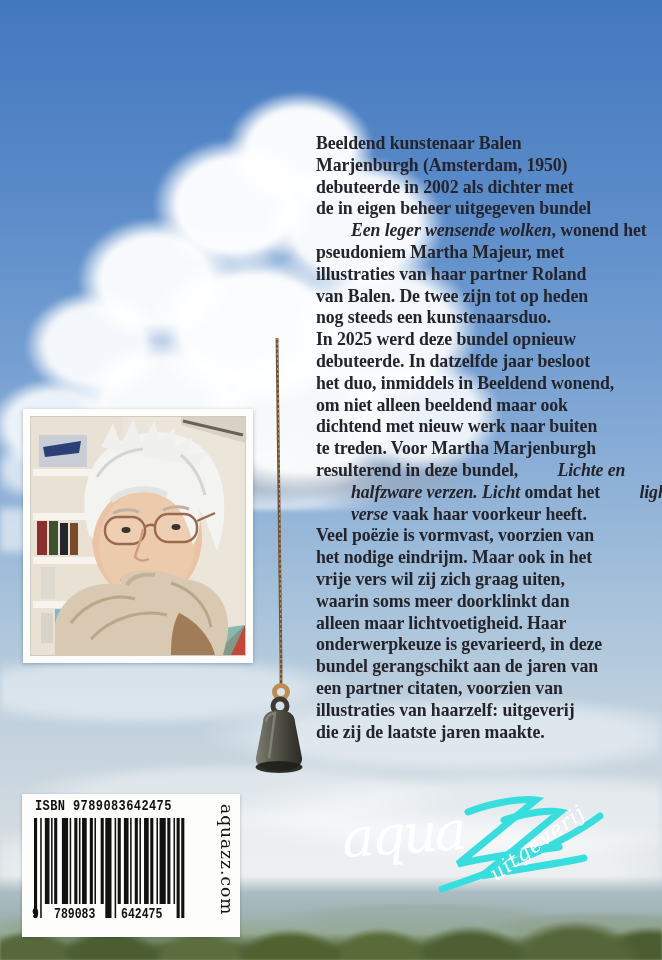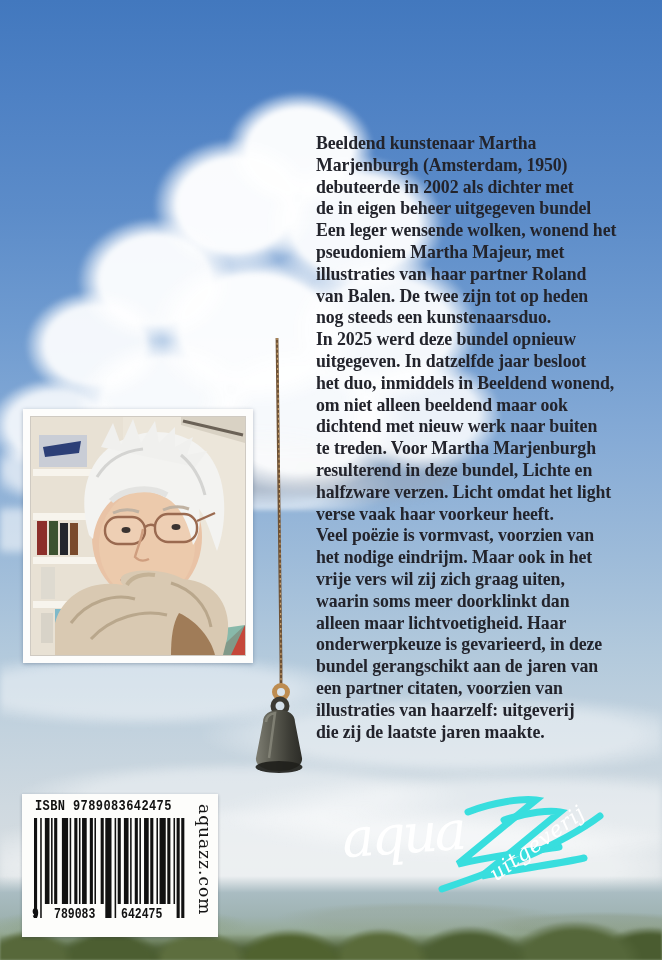--- a/index.html
+++ b/index.html
@@ -61,32 +61,32 @@
       radial-gradient(75px 48px at 470px 62px, #4d5f33 0 60%, transparent 80%),
       radial-gradient(85px 52px at 575px 60px, #55673a 0 60%, transparent 80%),
       radial-gradient(70px 42px at 650px 58px, #4a5c30 0 60%, transparent 80%),
       linear-gradient(180deg, transparent 0 55%, rgba(70,88,46,.85) 80%, #44562c 100%);
   }
   
   .bio{position:absolute;left:316px;top:133px;width:350px;
     color:#23242c;font-weight:bold;font-size:17.8px;line-height:21.8px;
     letter-spacing:-0.1px;}
   .bio .bio-line{white-space:nowrap;}
-  .bio .it{}
+  .bio .it{font-style:italic;margin-left:35px;}
   
   .photo{position:absolute;left:23px;top:409px;width:230px;height:254px;margin:0;
     background:#fdfdfc;box-shadow:0 1px 4px rgba(40,60,90,.35);
     padding:7px;box-sizing:border-box;}
   .photo-inner{width:100%;height:100%;border:1px solid #cfcac2;box-sizing:border-box;overflow:hidden;}
   .photo-inner svg{display:block;width:100%;height:100%;}
   
   .bell-svg{position:absolute;left:235px;top:330px;width:110px;height:450px;}
   
   .isbn-box{position:absolute;left:22px;top:794px;width:196px;height:143px;
-    background:#fdfdfb;box-shadow:0 1px 3px rgba(30,40,60,.3);}
+    background:#fdfdfb;box-shadow:0 1px 3px rgba(30,40,60,.3);padding-left:22px;}
   .isbn-label{position:absolute;left:13px;top:4px;
     font-family:"Liberation Mono",monospace;font-weight:bold;font-size:15px;
     color:#111;transform:scaleX(.80);transform-origin:left top;white-space:nowrap;letter-spacing:.5px;}
   .bars{position:absolute;left:12px;top:24px;}
   .digits{position:absolute;left:10px;top:112px;width:158px;display:flex;
     font-family:"Liberation Mono",monospace;font-weight:bold;font-size:14px;color:#111;}
   .digits span{transform:scaleX(.82);transform-origin:left;}
   .digits .g1{margin-left:14px;}
   .digits .g2{margin-left:16px;}
   .site-vertical{position:absolute;right:3px;top:10px;
@@ -183,31 +183,31 @@
 
         <path d="M24,238 L24,206 C32,176 62,162 92,168 C78,152 128,148 152,162 C186,164 202,192 196,222 L192,238 Z" fill="#d9c9b2"></path>
         <path d="M40,206 C56,184 84,176 104,182 M60,222 C80,200 112,192 136,198 M140,166 C160,172 176,188 180,210" stroke="#b9a78c" stroke-width="3" fill="none"></path>
         <path d="M148,196 C166,204 180,222 184,238 L140,238 C140,220 142,206 148,196 Z" fill="#a07c58"></path>
         <path d="M96,168 C100,160 112,156 124,158" stroke="#c4b296" stroke-width="4" fill="none"></path>
       </svg>
     </div>
   </figure>
 
   <div class="bio" id="bio">
-      <div class="bio-line"><span>Beeldend kunstenaar Martha</span></div>
+      <div class="bio-line"><span>Beeldend kunstenaar Balen</span></div>
       <div class="bio-line"><span>Marjenburgh (Amsterdam, 1950)</span></div>
       <div class="bio-line"><span>debuteerde in 2002 als dichter met</span></div>
       <div class="bio-line"><span>de in eigen beheer uitgegeven bundel</span></div>
       <div class="bio-line"><span class="it">Een leger wensende wolken</span><span>, wonend het</span></div>
       <div class="bio-line"><span>pseudoniem Martha Majeur, met</span></div>
       <div class="bio-line"><span>illustraties van haar partner Roland</span></div>
       <div class="bio-line"><span>van Balen. De twee zijn tot op heden</span></div>
       <div class="bio-line"><span>nog steeds een kunstenaarsduo.</span></div>
       <div class="bio-line"><span>In 2025 werd deze bundel opnieuw</span></div>
-      <div class="bio-line"><span>uitgegeven. In datzelfde jaar besloot</span></div>
+      <div class="bio-line"><span>debuteerde. In datzelfde jaar besloot</span></div>
       <div class="bio-line"><span>het duo, inmiddels in Beeldend wonend,</span></div>
       <div class="bio-line"><span>om niet alleen beeldend maar ook</span></div>
       <div class="bio-line"><span>dichtend met nieuw werk naar buiten</span></div>
       <div class="bio-line"><span>te treden. Voor Martha Marjenburgh</span></div>
       <div class="bio-line"><span>resulterend in deze bundel, </span><span class="it">Lichte en</span></div>
       <div class="bio-line"><span class="it">halfzware verzen. Licht</span><span> omdat het </span><span class="it">light</span></div>
       <div class="bio-line"><span class="it">verse</span><span> vaak haar voorkeur heeft.</span></div>
       <div class="bio-line"><span>Veel poëzie is vormvast, voorzien van</span></div>
       <div class="bio-line"><span>het nodige eindrijm. Maar ook in het</span></div>
       <div class="bio-line"><span>vrije vers wil zij zich graag uiten,</span></div>

